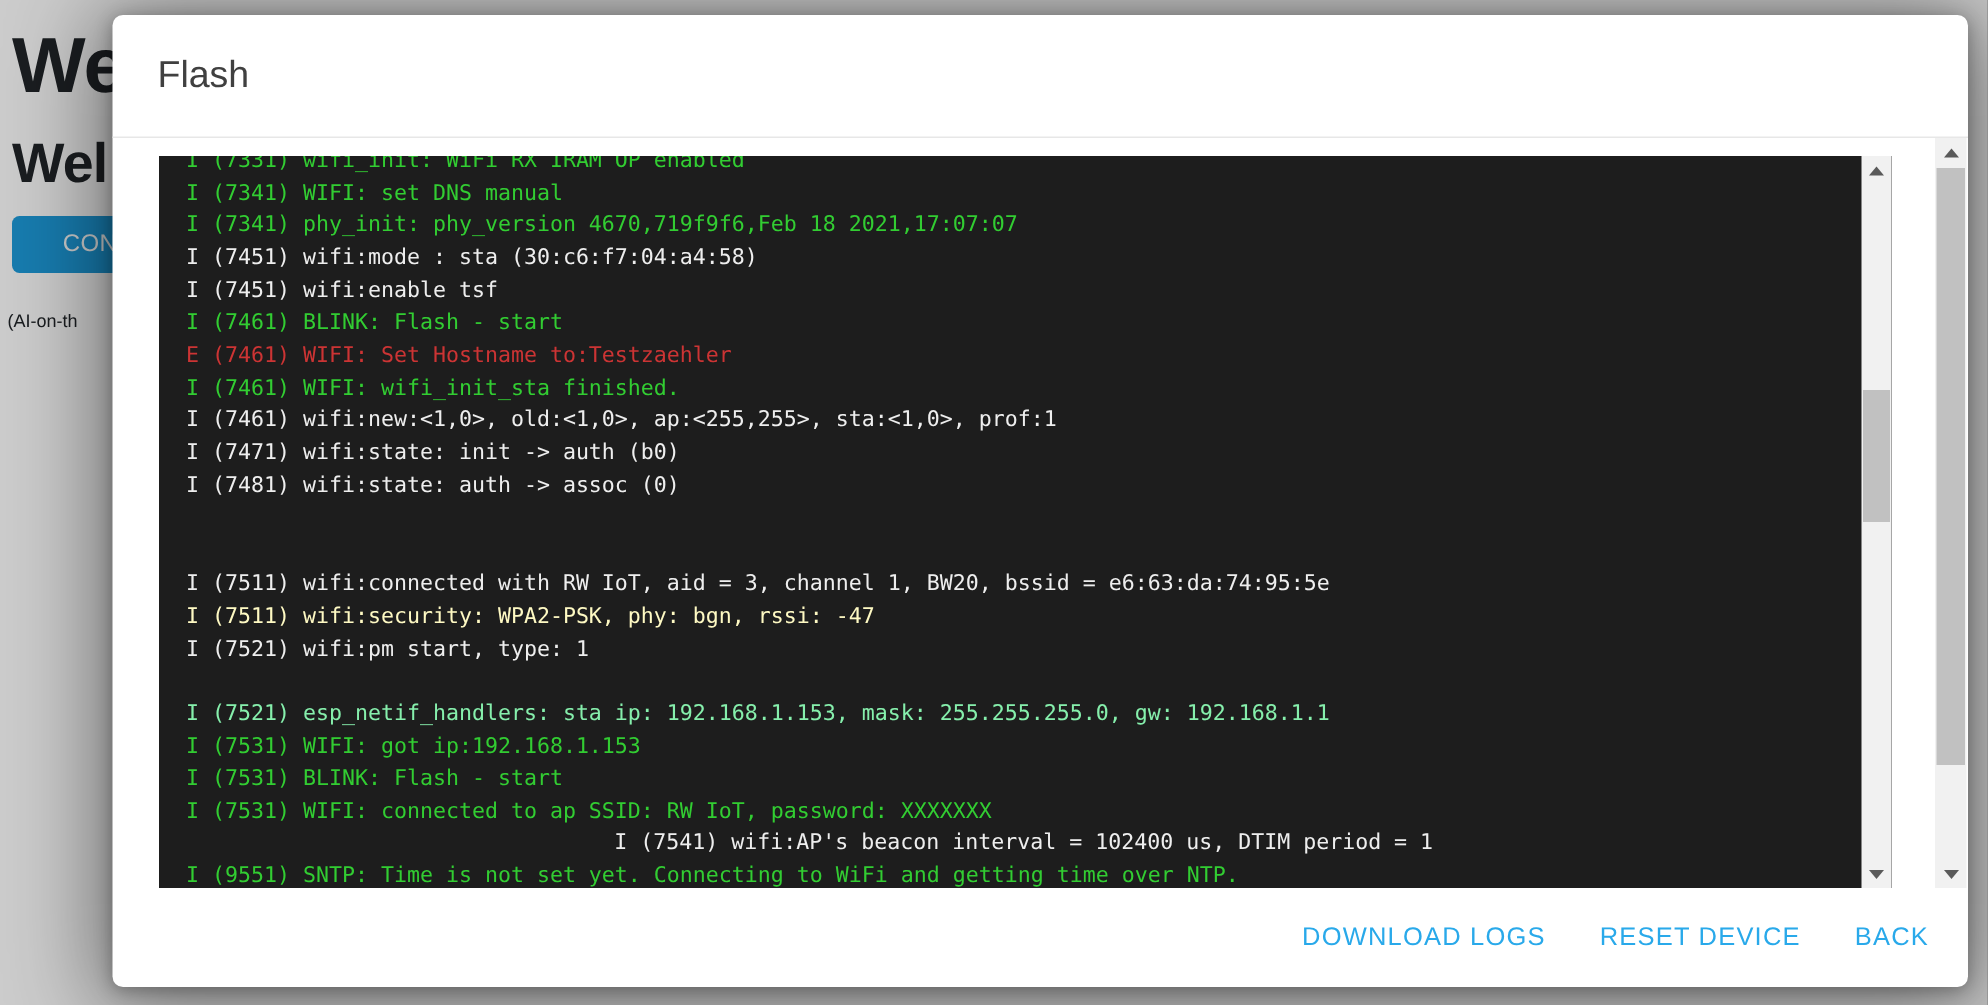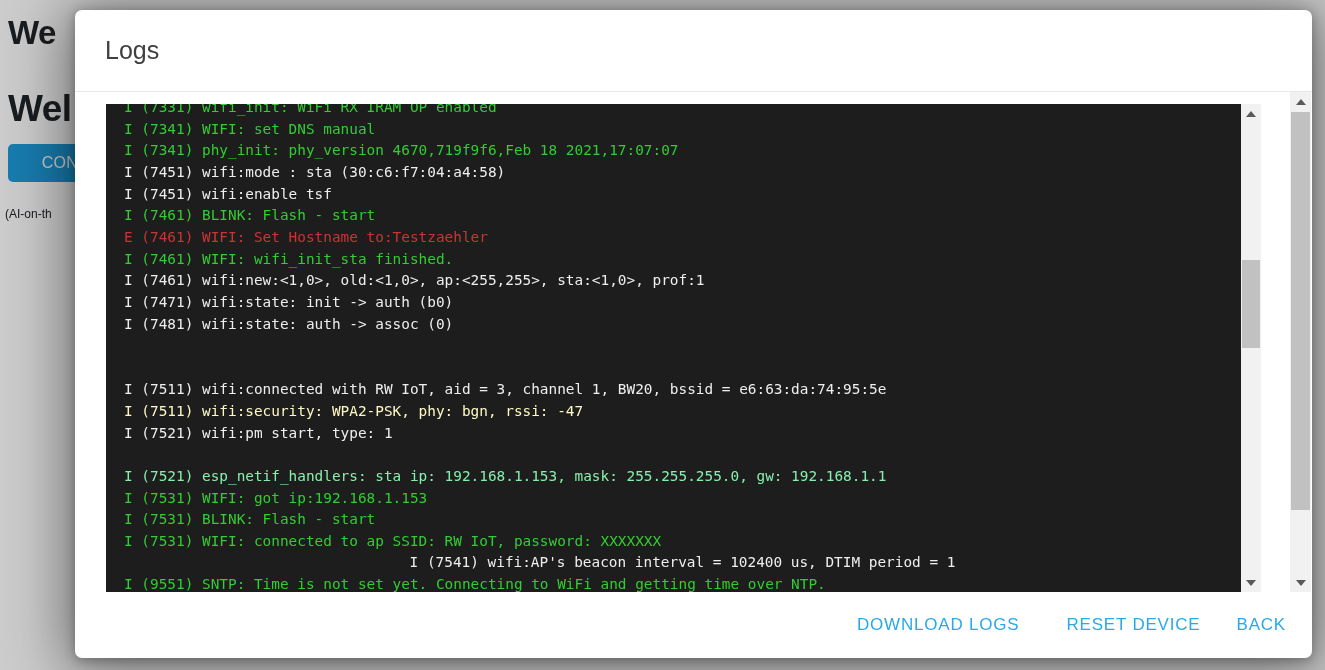--- a/index.html
+++ b/index.html
@@ -7,21 +7,21 @@
   body {
     position: relative;
     font-family: "Liberation Sans", sans-serif;
     background: #ffffff;
   }
 
   
   .page-behind { position: absolute; inset: 0; background: #ffffff; }
   .page-heading {
     position: absolute; left: 8px; top: 14px;
-    font-size: 33px; font-weight: 700; color: #212529; letter-spacing: -0.5px;
+    font-size: 52px; font-weight: 700; color: #212529; letter-spacing: -0.5px;
     white-space: nowrap;
   }
   .page-subheading {
     position: absolute; left: 8px; top: 88px;
     font-size: 37px; font-weight: 700; color: #212529; letter-spacing: -0.5px;
     white-space: nowrap;
   }
   .connect-button {
     position: absolute; left: 8px; top: 144px;
     width: 104px; height: 38px;
@@ -117,21 +117,21 @@
   <div class="page-heading">We</div>
   <div class="page-subheading">Wel</div>
   <button class="connect-button" style="background: rgb(29, 155, 219);">CON</button>
   <div class="page-caption">(AI-on-th</div>
 </div>
 
 <div class="backdrop-overlay"></div>
 
 <div class="modal">
   <div class="modal-header">
-    <div class="modal-title">Logs</div>
+    <div class="modal-title">Flash</div>
   </div>
 
   <div class="modal-body">
     <div class="log-console" style="background: rgb(29, 29, 29);">
       <div class="log-lines">
           <div class="log-line" style="color: rgb(50, 205, 50);">I (7331) wifi_init: WiFi RX IRAM OP enabled</div>
           <div class="log-line" style="color: rgb(50, 205, 50);">I (7341) WIFI: set DNS manual</div>
           <div class="log-line" style="color: rgb(50, 205, 50);">I (7341) phy_init: phy_version 4670,719f9f6,Feb 18 2021,17:07:07</div>
           <div class="log-line" style="color: rgb(238, 238, 238);">I (7451) wifi:mode : sta (30:c6:f7:04:a4:58)</div>
           <div class="log-line" style="color: rgb(238, 238, 238);">I (7451) wifi:enable tsf</div>
@@ -171,16 +171,16 @@
         </div>
       <div class="sb-thumb"></div>
       <div class="sb-arrow down">
           <div class="tri-down"></div>
         </div>
     </div>
   </div>
 
   <div class="modal-footer">
     <button class="footer-button" style="color: rgb(41, 169, 234);">DOWNLOAD LOGS</button>
-    <button class="footer-button" style="color: rgb(41, 169, 234); margin-left: 11px;">RESET DEVICE</button>
+    <button class="footer-button" style="color: rgb(41, 169, 234);">RESET DEVICE</button>
     <button class="footer-button" style="color: rgb(41, 169, 234);">BACK</button>
   </div>
 </div>
 
 </body></html>

